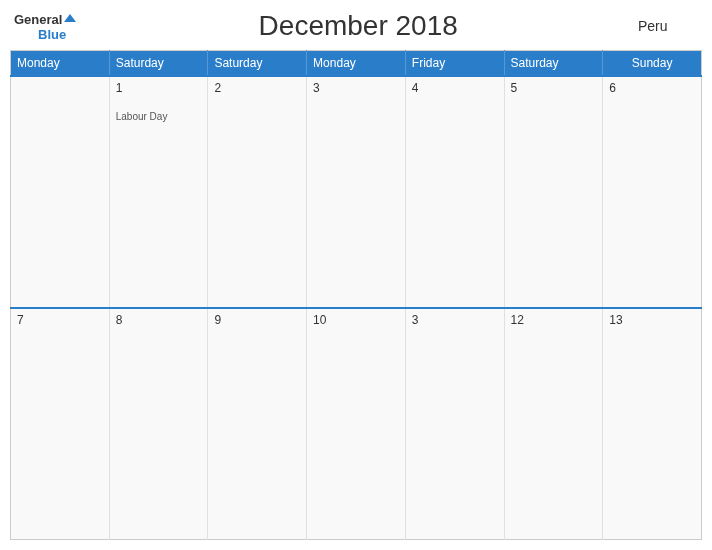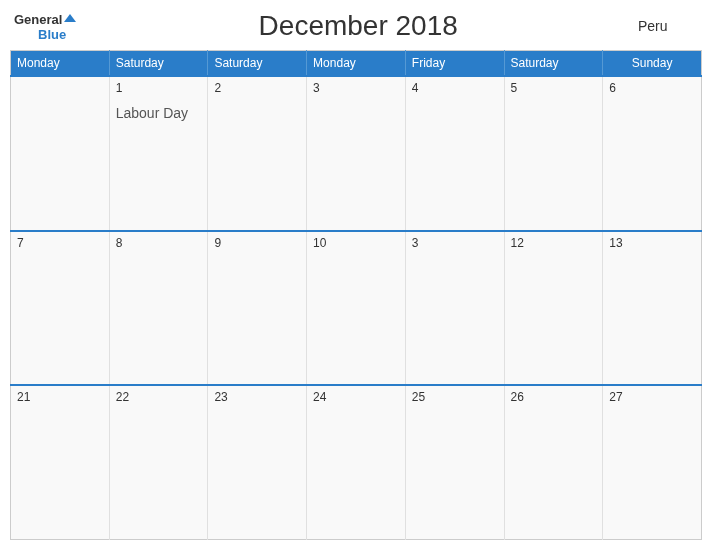--- a/index.html
+++ b/index.html
@@ -91,24 +91,24 @@
     }
     .calendar tbody td:last-child {
       border-right: none;
     }
     .day-number {
       font-size: 12px;
       color: #333;
       display: block;
     }
     .event-label {
-      font-size: 14px;
+      font-size: 10px;
       color: #555;
       display: block;
-      margin-top: 10px;
+      margin-top: 16px;
     }
     .logo-wrapper {
       display: flex;
       flex-direction: column;
       align-items: flex-start;
     }
     .logo-top-line {
       display: flex;
       align-items: center;
     }
@@ -181,38 +181,15 @@
           <td>
             <span class="day-number">3</span>
           </td>
           <td>
             <span class="day-number">12</span>
           </td>
           <td>
             <span class="day-number">13</span>
           </td>
         </tr>
-        <tr>
-          <td>
-            <span class="day-number">21</span>
-          </td>
-          <td>
-            <span class="day-number">22</span>
-          </td>
-          <td>
-            <span class="day-number">23</span>
-          </td>
-          <td>
-            <span class="day-number">24</span>
-          </td>
-          <td>
-            <span class="day-number">25</span>
-          </td>
-          <td>
-            <span class="day-number">26</span>
-          </td>
-          <td>
-            <span class="day-number">27</span>
-          </td>
-        </tr>
       </tbody>
   </table>
 </div>
 
 </body></html>

